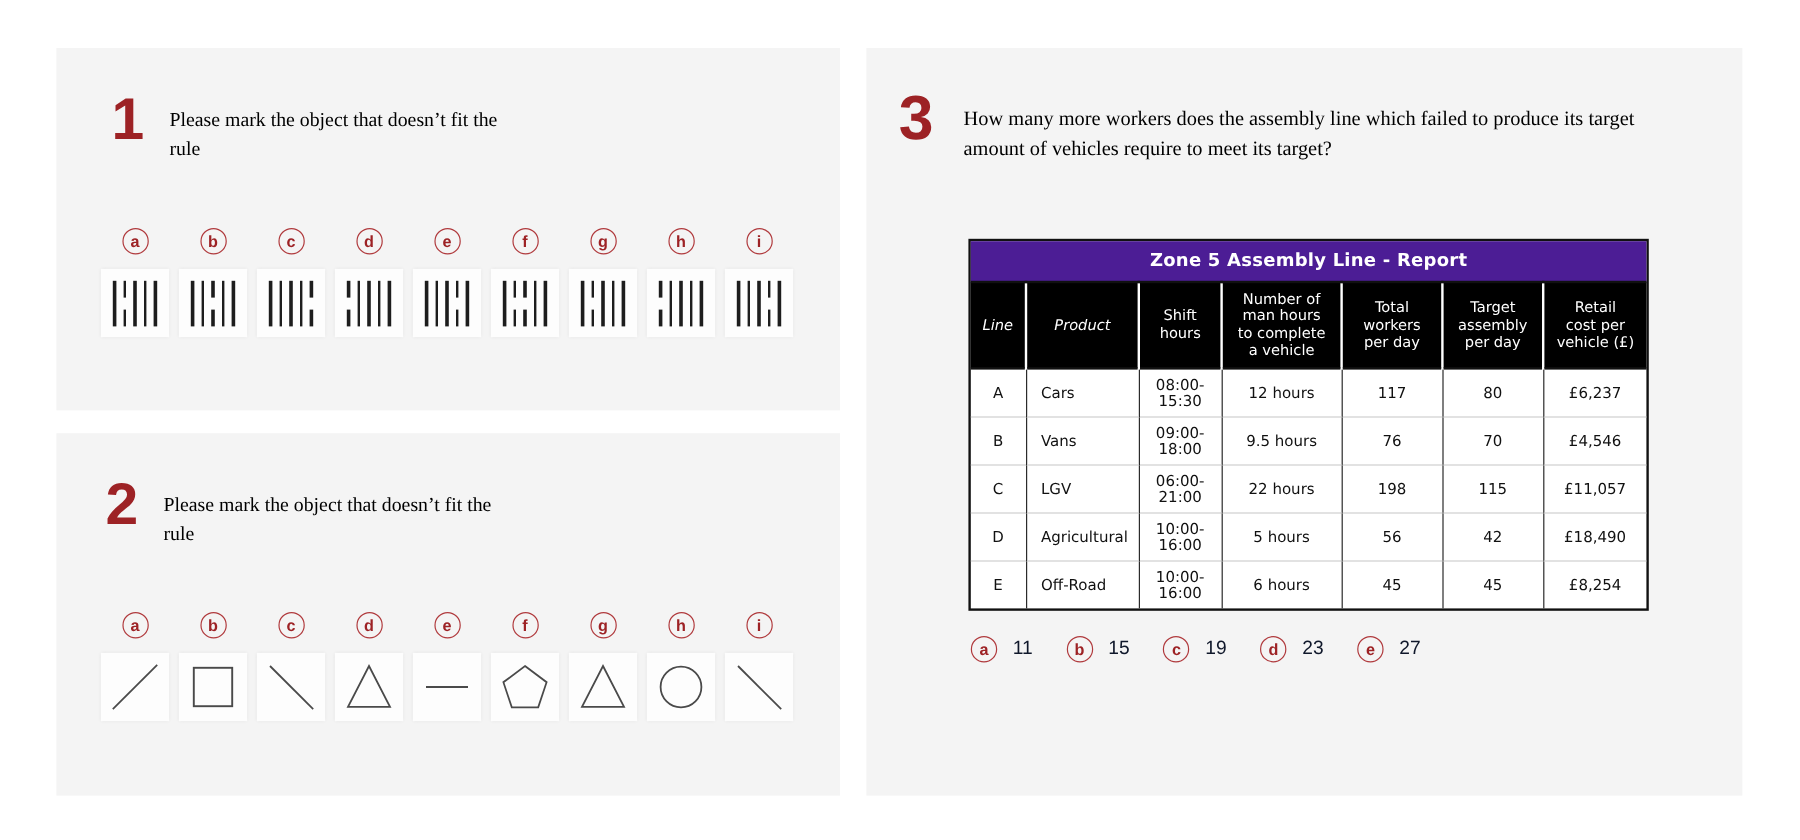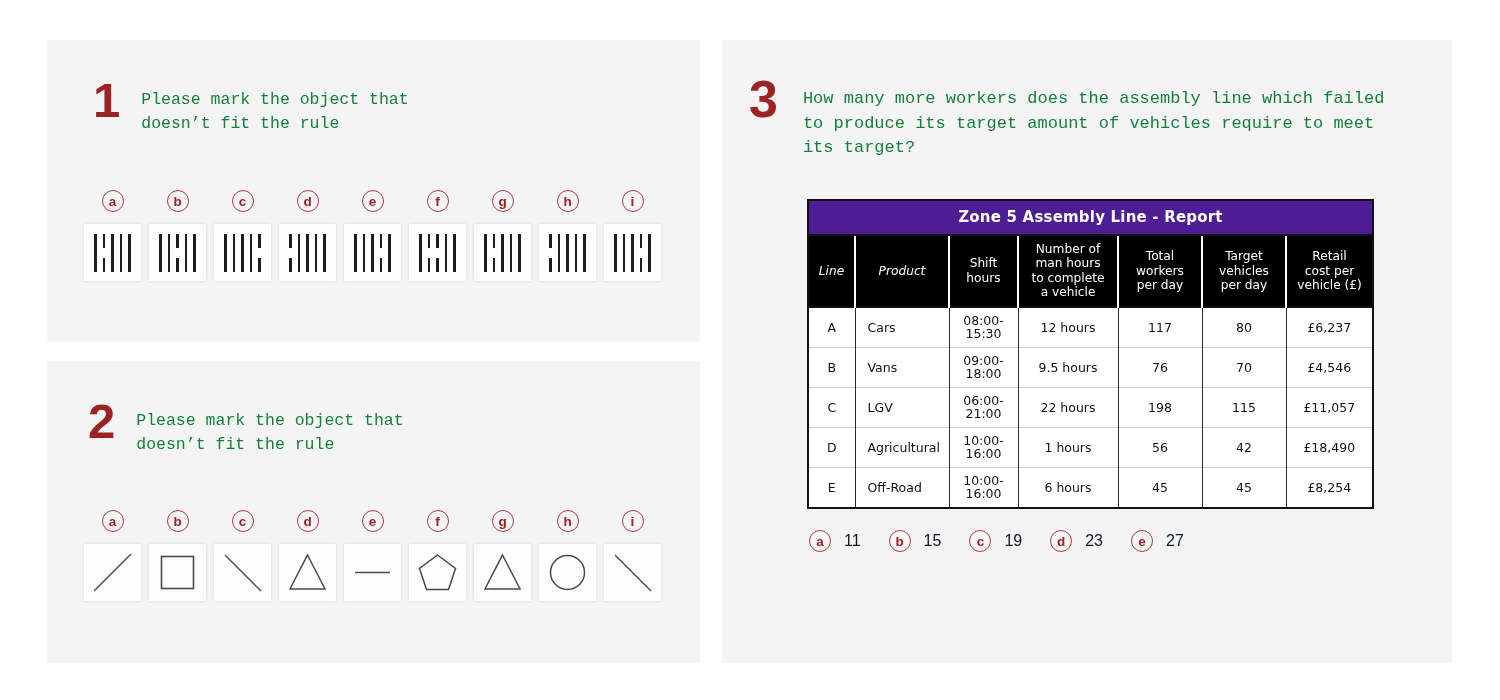--- a/index.html
+++ b/index.html
@@ -36,24 +36,24 @@
   .q-num {
     color: #9d2225;
     font-weight: bold;
     line-height: 0.92;
     letter-spacing: -1px;
     font-family: "Liberation Sans", sans-serif;
   }
   .q-num.small { font-size: 49px; }
   .q-num.big   { font-size: 52px; }
   .q-text {
-    color: #15803d;
+    color: #000000;
     font-size: 16.5px;
     line-height: 1.45;
-    font-family: Liberation Mono, monospace;
+    font-family: Liberation Serif, serif;
   }
 
   #q1-head { left: 93px;  top: 78px;  }
   #q1-head .q-text { margin-left: 22px; margin-top: 10px; width: 290px; }
   #q2-head { left: 88px;  top: 399px; }
   #q2-head .q-text { margin-left: 22px; margin-top: 10px; width: 290px; }
   #q3-head { left: 749px; top: 76px;  }
   #q3-head .q-text { margin-left: 26px; margin-top: 11px; width: 600px; font-size: 17px; }
 
   
@@ -467,21 +467,21 @@
             <div>to complete</div>
             <div>a vehicle</div>
           </td>
           <td class="ctr">
             <div>Total</div>
             <div>workers</div>
             <div>per day</div>
           </td>
           <td class="ctr">
             <div>Target</div>
-            <div>vehicles</div>
+            <div>assembly</div>
             <div>per day</div>
           </td>
           <td class="ctr">
             <div>Retail</div>
             <div>cost per</div>
             <div>vehicle (£)</div>
           </td>
         </tr>
       </tbody>
       <tbody class="tbl-body">
@@ -521,21 +521,21 @@
           <td class="ctr">115</td>
           <td class="ctr">£11,057</td>
         </tr>
         <tr>
           <td class="ctr">D</td>
           <td class="left">Agricultural</td>
           <td class="shift">
             <div>10:00-</div>
             <div>16:00</div>
           </td>
-          <td class="ctr">1 hours</td>
+          <td class="ctr">5 hours</td>
           <td class="ctr">56</td>
           <td class="ctr">42</td>
           <td class="ctr">£18,490</td>
         </tr>
         <tr>
           <td class="ctr">E</td>
           <td class="left">Off-Road</td>
           <td class="shift">
             <div>10:00-</div>
             <div>16:00</div>

